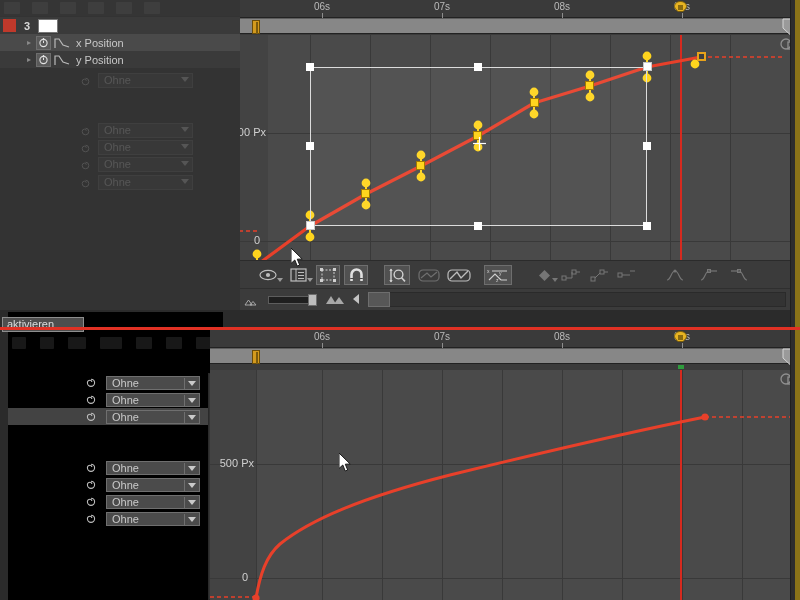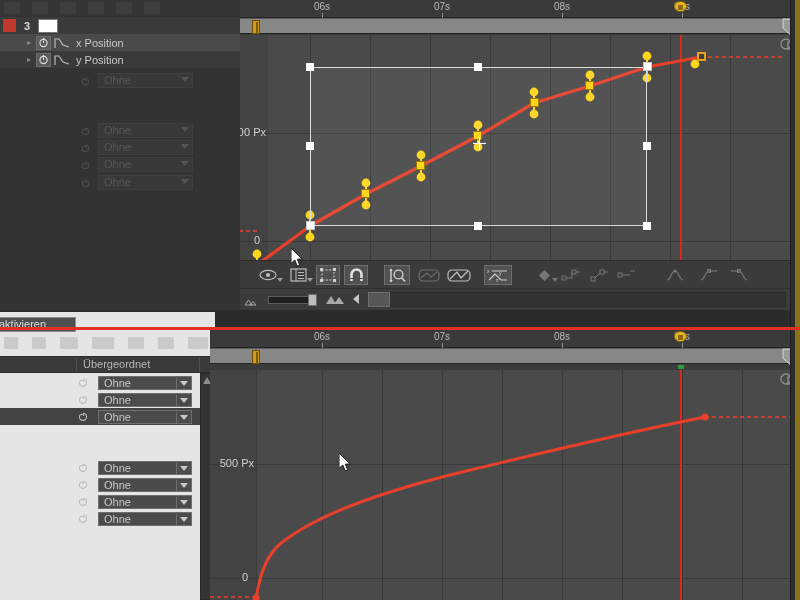--- a/index.html
+++ b/index.html
@@ -98,21 +98,21 @@
   .zoomThumb { position:absolute; width:9px; height:12px; background:#bdbdbd; border:1px solid #6d6d6d;}
   .mtn { position:absolute; }
   .scrollArrow { position:absolute; width:0; height:0; }
   .scrollTrack { position:absolute; background:#333333; border:1px solid #2a2a2a; }
   .scrollThumb { position:absolute; background:#575757; border:1px solid #6e6e6e;}
 
   
   #redDivider { left:0; top:327px; width:800px; height:3px; background:#e03124; z-index:40; }
 
   
-  #botLeftPanel { left:0; top:312px; width:215px; height:288px; background:#e5e5e5; }
+  #botLeftPanel { left:8px; top:312px; width:215px; height:288px; background:#000000; }
   .aktivierenBtn {
     position:absolute; left:-6px; top:5px; width:82px; height:15px;
     background:#4e4e4e; border:1px solid #8e8e8e; color:#dcdcdc;
     font-size:11px; line-height:13px; padding-left:4px; overflow:hidden;
   }
   .ghostToolbarBot { position:absolute; left:0; top:22px; width:215px; height:18px; opacity:.45; display:flex; align-items:center; gap:14px; padding-left:4px;}
   .colHeaderRow { position:absolute; left:0; top:44px; width:215px; height:17px; background:#3a3a3a; border-top:1px solid #2b2b2b; border-bottom:1px solid #2b2b2b;}
   .colHeaderCell { position:absolute; top:1px; height:14px; line-height:13px; color:#b4b4b4; font-size:11px; border-left:1px solid #4f4f4f; border-right:1px solid #4f4f4f; padding:0 6px;}
   .ddRow { position:absolute; left:0; width:200px; height:17px; }
   .ddSpiral { position:absolute; left:77px; top:3px; width:12px; height:12px; }
@@ -481,23 +481,20 @@
     <div class="ghostToolbarBot">
       <span class="ghostIcon" style="width:14px;"></span>
       <span class="ghostIcon" style="width:14px;"></span>
       <span class="ghostIcon" style="width:18px;"></span>
       <span class="ghostIcon" style="width:22px;"></span>
       <span class="ghostIcon" style="width:16px;"></span>
       <span class="ghostIcon" style="width:16px;"></span>
       <span class="ghostIcon" style="width:20px;"></span>
     </div>
 
-    <div class="colHeaderRow">
-      <span class="colHeaderCell" style="left:76px; width:124px;">Übergeordnet</span>
-    </div>
 
     <div class="ddRow" style="top:62px;">
       <span class="ddSpiral"><svg width="12" height="12" viewBox="0 0 12 12">
             <path d="M6 2.2a3.6 3.6 0 1 1-3.6 3.6 2.6 2.6 0 0 1 2.6-2.6 1.8 1.8 0 0 1 1.8 1.8" fill="none" stroke="#bdbdbd" stroke-width="1.1"></path>
           </svg></span>
       <span class="ddBox">Ohne<i class="sep"></i><i class="arr"></i></span>
     </div>
     <div class="ddRow" style="top:79px;">
       <span class="ddSpiral"><svg width="12" height="12" viewBox="0 0 12 12">
             <path d="M6 2.2a3.6 3.6 0 1 1-3.6 3.6 2.6 2.6 0 0 1 2.6-2.6 1.8 1.8 0 0 1 1.8 1.8" fill="none" stroke="#bdbdbd" stroke-width="1.1"></path>

